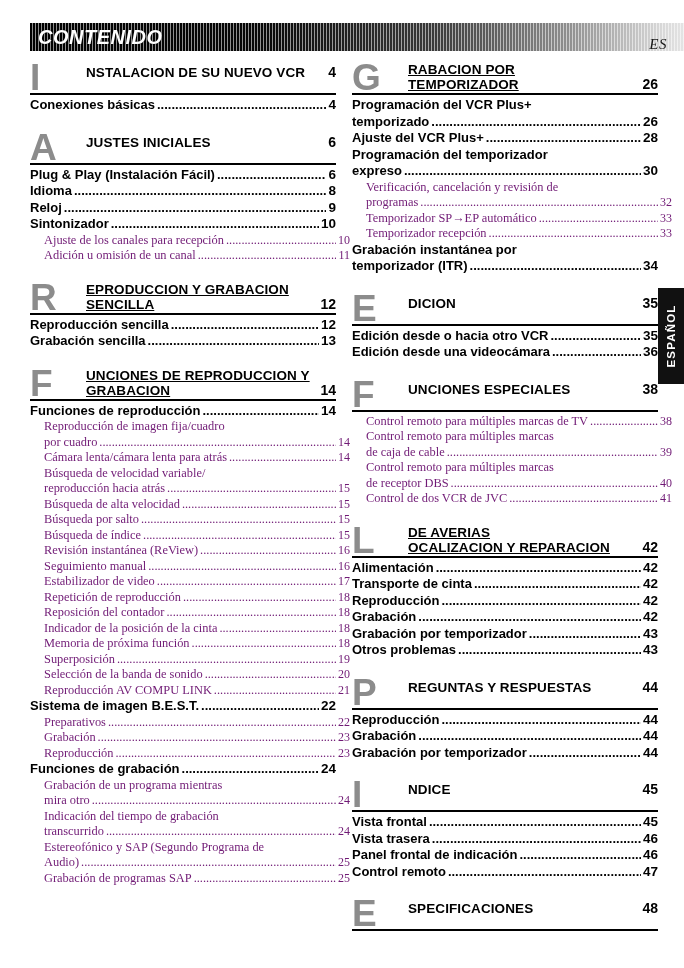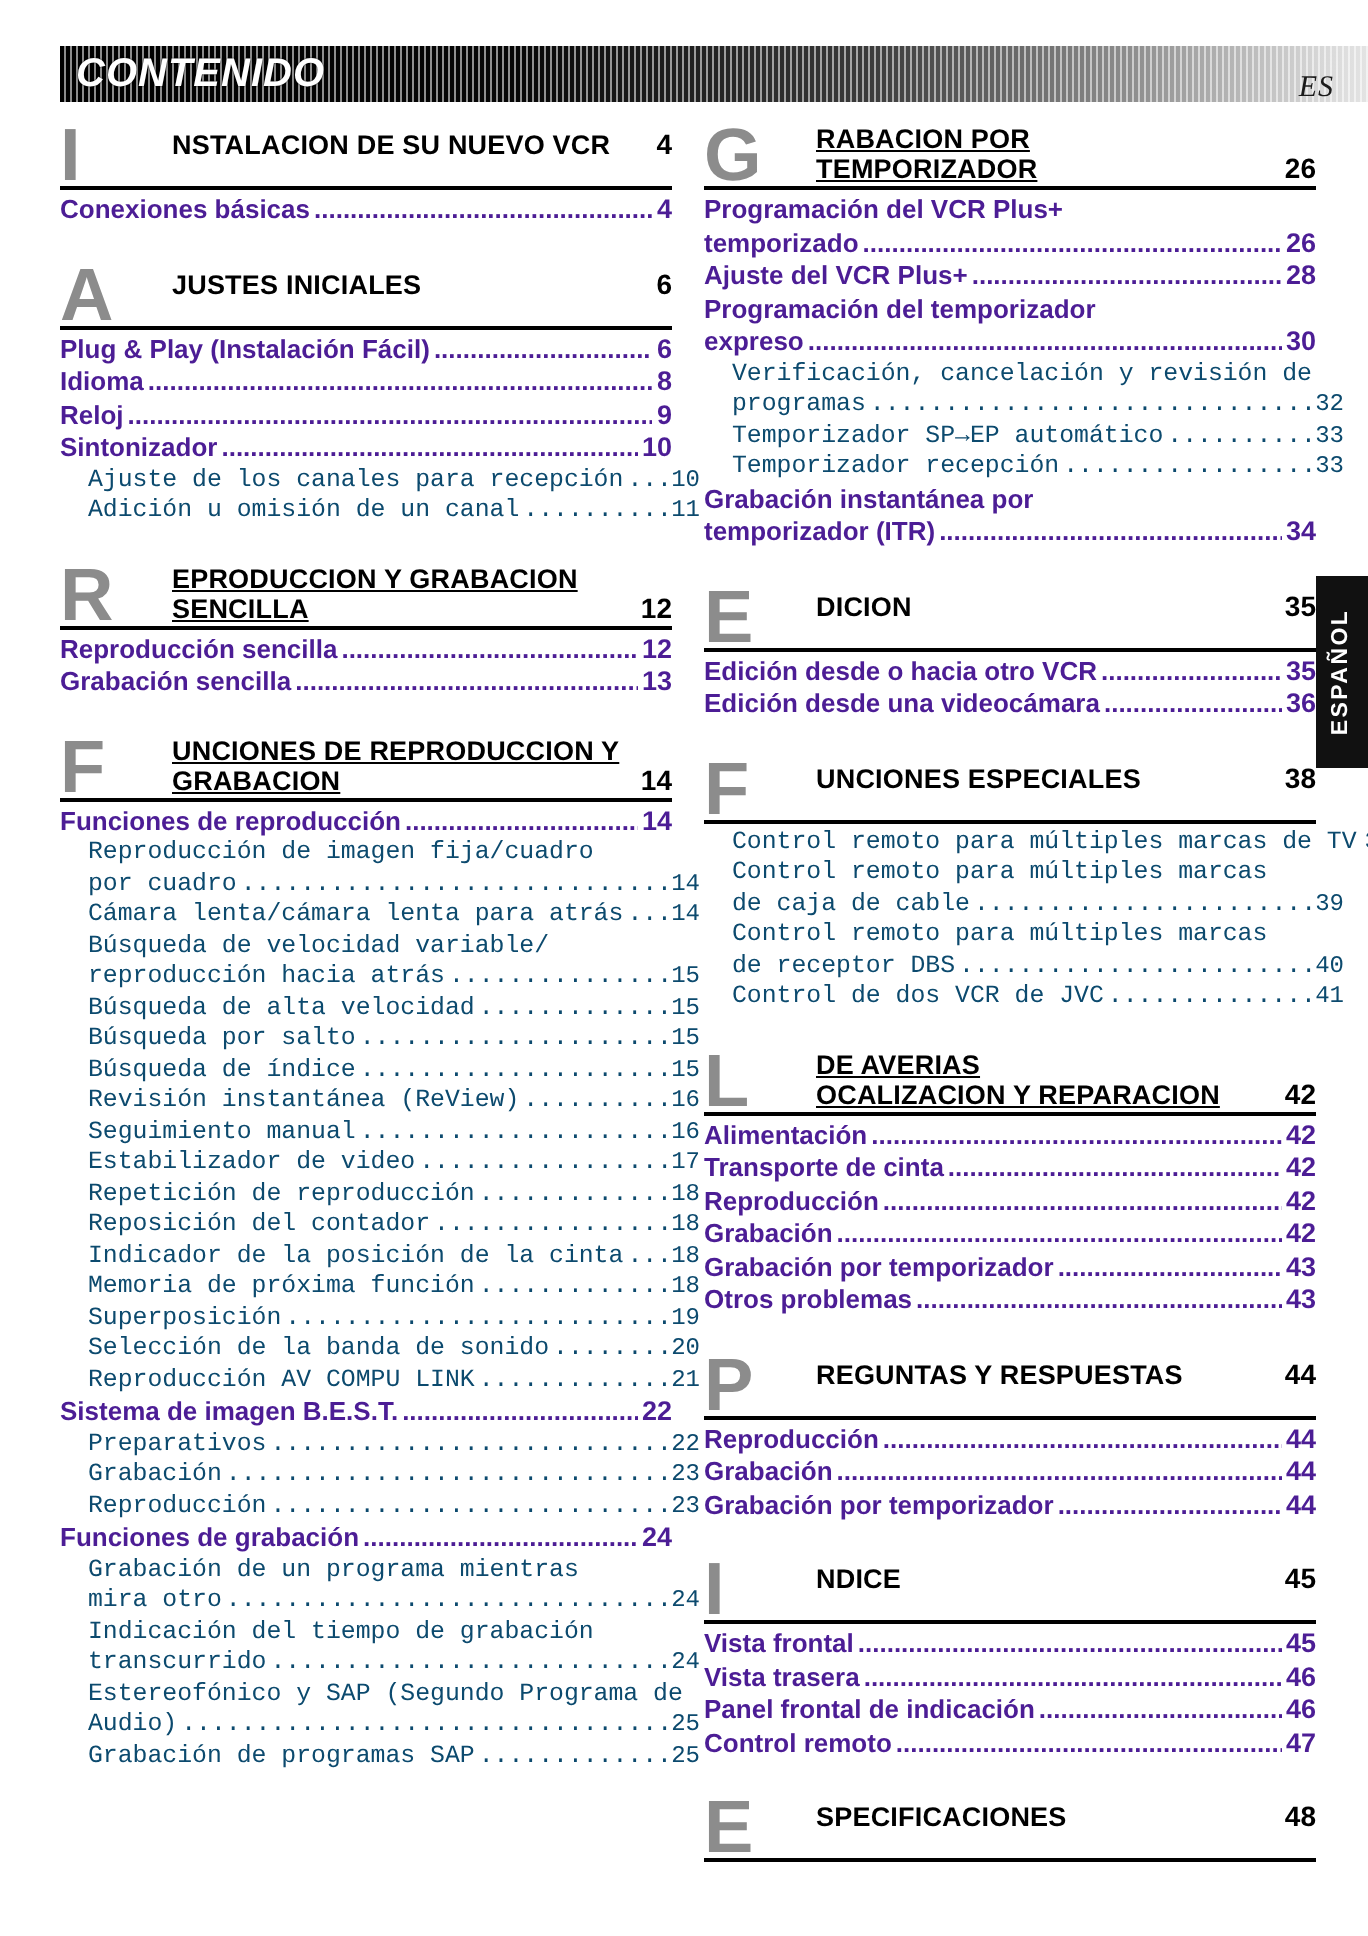--- a/index.html
+++ b/index.html
@@ -155,31 +155,31 @@
     margin: 0 2px;
   }
   .entry .epage { white-space: nowrap; }
 
   
   .entry.lvl1 {
     font-family: "Liberation Sans", sans-serif;
     font-weight: bold;
     font-size: 13px;
     line-height: 16.5px;
-    color: #4c1d95;
+    color: #000000;
   }
   .entry.lvl1 .epage { font-size: 13.5px; }
 
   
   .entry.lvl2 {
-    font-family: Liberation Mono, monospace;
+    font-family: Liberation Serif, serif;
     font-weight: normal;
     font-size: 12.4px;
     line-height: 15.5px;
-    color: #0c4a6e;
+    color: #701a75;
     padding-left: 14px;
   }
   .entry.lvl2 .epage { font-size: 12px; }
   .entry.nofill .etext { flex: 1 1 auto; }
 
   
   #side-tab {
     position: absolute;
     right: 0;
     top: 288px;

